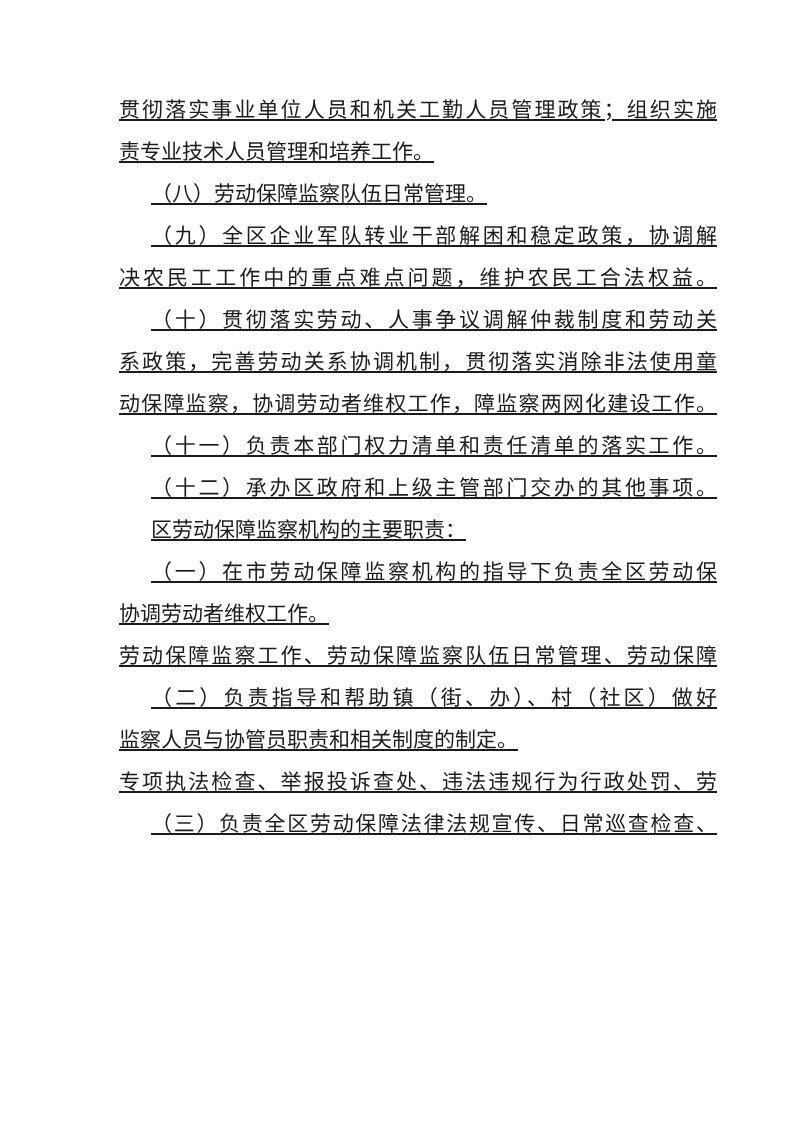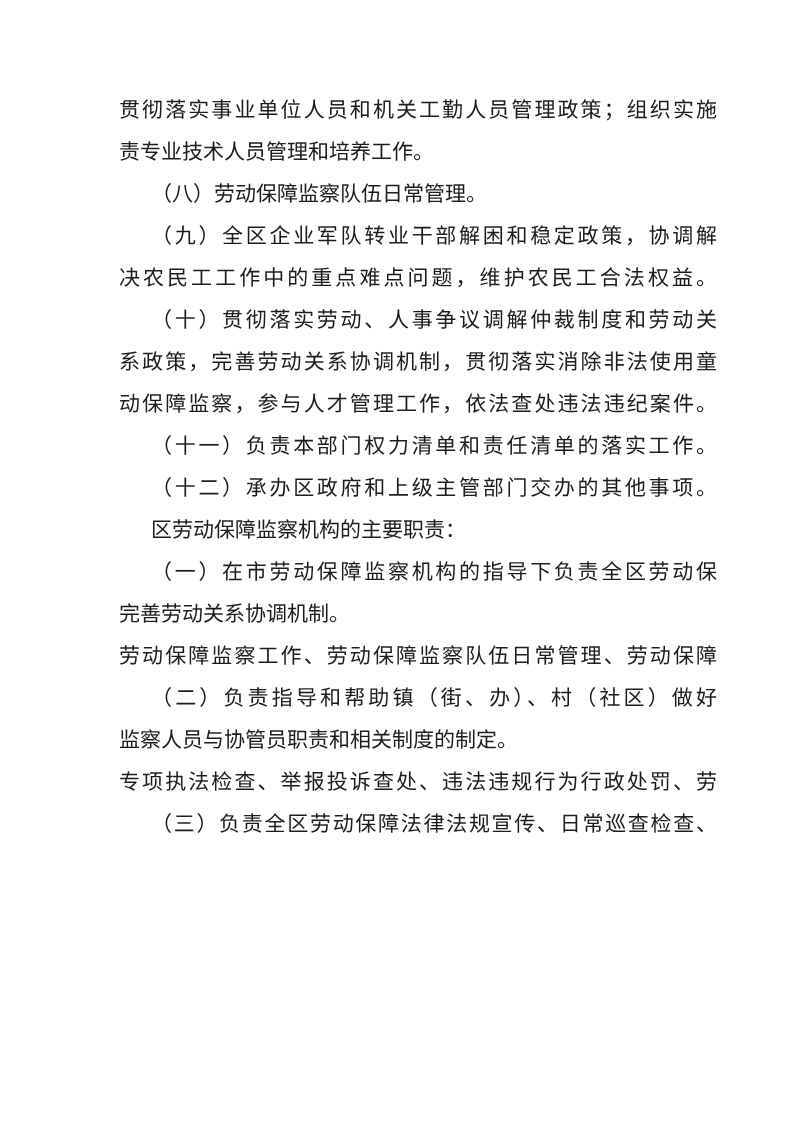--- a/index.html
+++ b/index.html
@@ -21,20 +21,21 @@
     width: 598px;
     font-family: "Liberation Serif", "DejaVu Serif", serif;
     font-size: 21px;
     line-height: 42px;
     color: #1c1c1c;
     font-weight: 400;
   }
   .text-line {
     height: 42px;
     text-align: left;
+    text-decoration: underline;
   }
   .text-line.just {
     text-align: justify;
     text-align-last: justify;
   }
   .text-line.ind {
     padding-left: 32px;
   }
 </style>
 </head>
@@ -42,25 +43,25 @@
 
 <div class="page">
   <div class="text-block">
       <div class="text-line just">贯彻落实事业单位人员和机关工勤人员管理政策；组织实施</div>
       <div class="text-line">责专业技术人员管理和培养工作。</div>
       <div class="text-line ind">（八）劳动保障监察队伍日常管理。</div>
       <div class="text-line just ind">（九）全区企业军队转业干部解困和稳定政策，协调解</div>
       <div class="text-line just">决农民工工作中的重点难点问题，维护农民工合法权益。</div>
       <div class="text-line just ind">（十）贯彻落实劳动、人事争议调解仲裁制度和劳动关</div>
       <div class="text-line just">系政策，完善劳动关系协调机制，贯彻落实消除非法使用童</div>
-      <div class="text-line just">动保障监察，参与人才管理工作，依法查处违法违纪案件。</div>
+      <div class="text-line just">动保障监察，协调劳动者维权工作，障监察两网化建设工作。</div>
       <div class="text-line just ind">（十一）负责本部门权力清单和责任清单的落实工作。</div>
       <div class="text-line just ind">（十二）承办区政府和上级主管部门交办的其他事项。</div>
       <div class="text-line ind">区劳动保障监察机构的主要职责：</div>
       <div class="text-line just ind">（一）在市劳动保障监察机构的指导下负责全区劳动保</div>
-      <div class="text-line">完善劳动关系协调机制。</div>
+      <div class="text-line">协调劳动者维权工作。</div>
       <div class="text-line just">劳动保障监察工作、劳动保障监察队伍日常管理、劳动保障</div>
       <div class="text-line just ind">（二）负责指导和帮助镇（街、办）、村（社区）做好</div>
       <div class="text-line">监察人员与协管员职责和相关制度的制定。</div>
       <div class="text-line just">专项执法检查、举报投诉查处、违法违规行为行政处罚、劳</div>
       <div class="text-line just ind">（三）负责全区劳动保障法律法规宣传、日常巡查检查、</div>
     </div>
 </div>
 
 </body></html>

